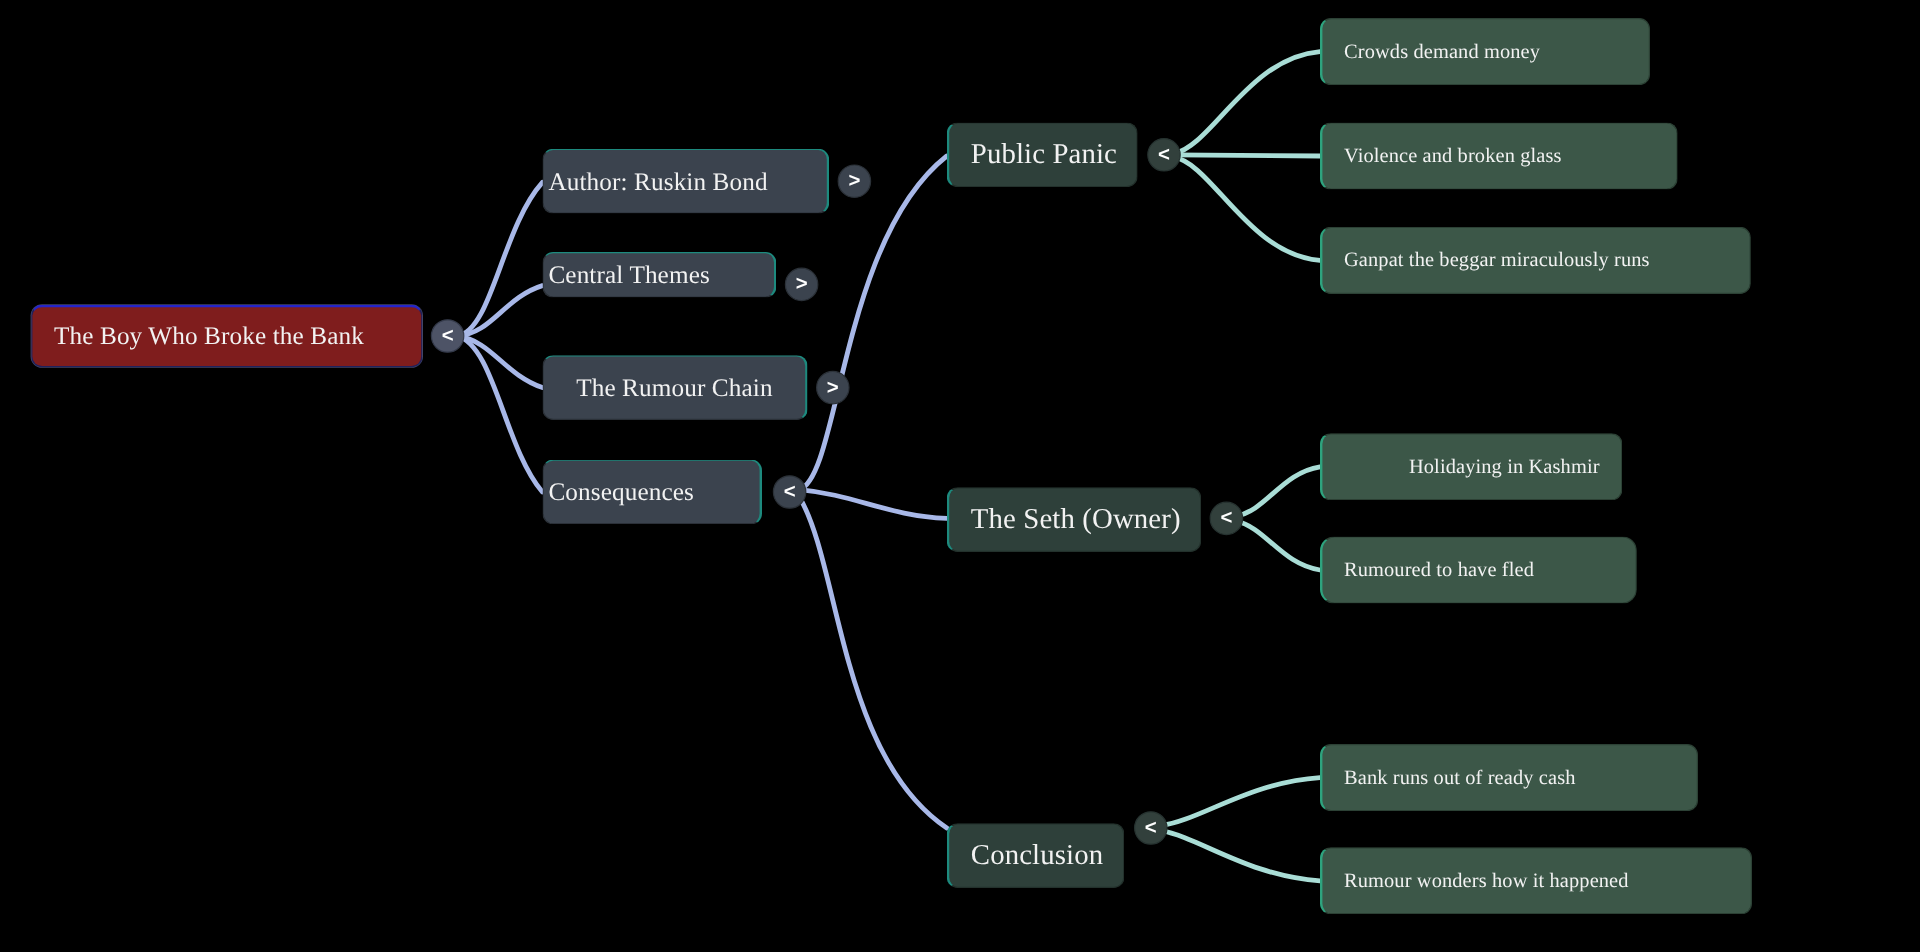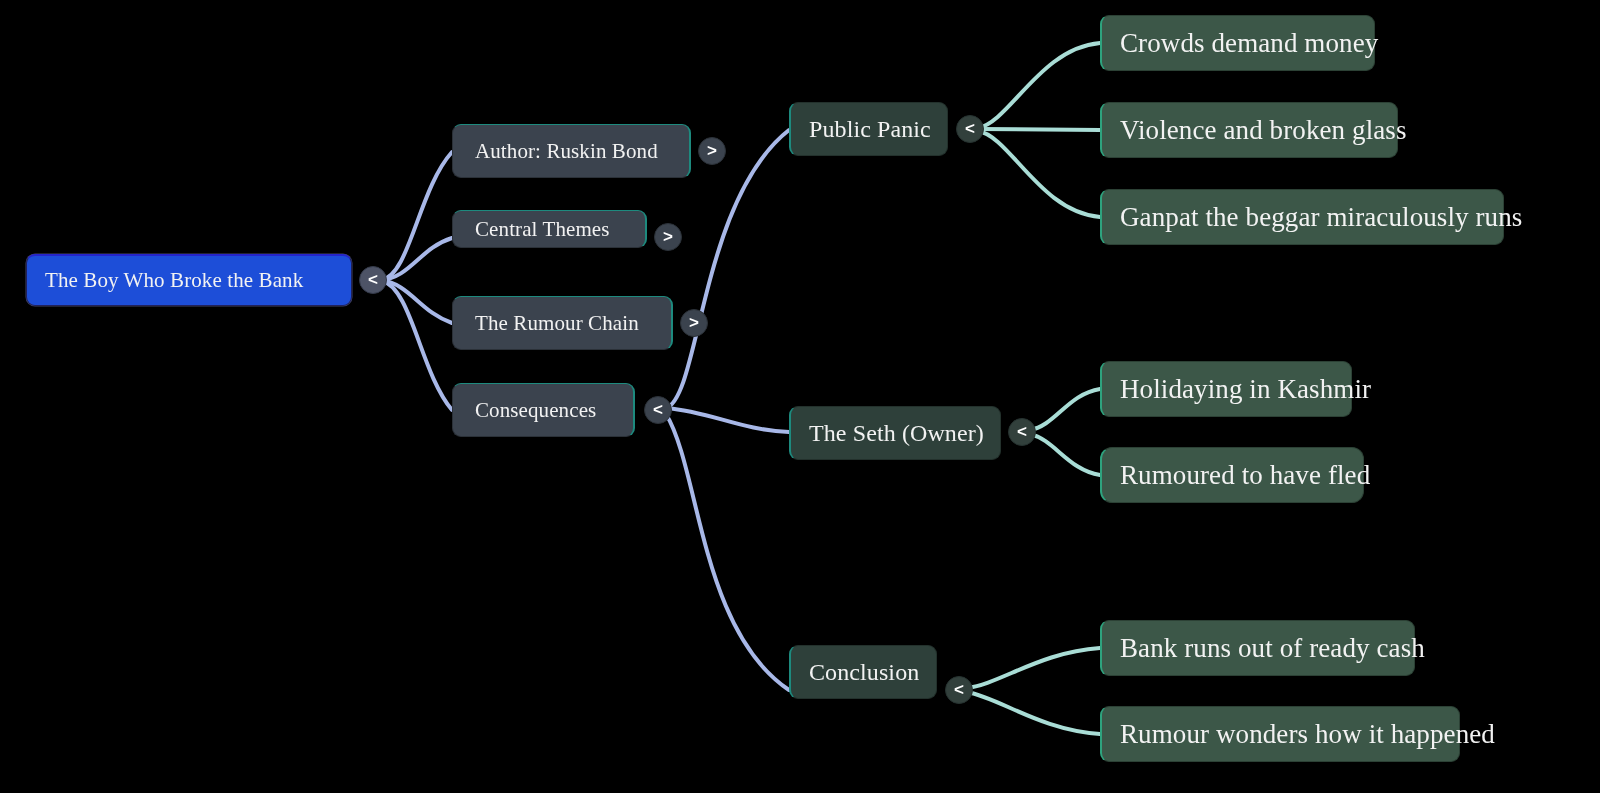--- a/index.html
+++ b/index.html
@@ -39,54 +39,54 @@
     white-space: nowrap;
     letter-spacing: 0.1px;
   }
   .node .label {
     display: block;
     width: 100%;
   }
 
   
   .node.root {
-    background: #1d4ed8;
+    background: #7f1d1d;
     border: 1px solid #20215c;
     border-top: 2px solid #2525c9;
     font-size: 21px;
     padding: 0 18px;
     box-shadow: 0 0 0 0.5px rgba(120,128,190,0.55);
     justify-content: center;
   }
 
   
   .node.lvl2 {
     background: #3b434e;
     border: 1px solid #2b3138;
     border-right: 2px solid #1d8a7e;
     border-top: 1px solid #1d8a7e;
     font-size: 21px;
-    padding: 0 22px;
+    padding: 0 4px;
   }
 
   
   .node.lvl3 {
     background: #2e403a;
     border: 1px solid #23312c;
     border-left: 2px solid #1d8a7e;
     font-size: 24px;
     padding: 0 18px;
   }
 
   
   .node.leaf {
     background: #3c5748;
     border: 1px solid #2c4135;
     border-left: 2px solid #2ea37e;
-    font-size: 27px;
+    font-size: 17px;
     padding: 0 18px;
   }
 
   
   .toggle {
     position: absolute;
     width: 28px;
     height: 28px;
     border-radius: 50%;
     display: flex;
@@ -155,21 +155,21 @@
     <span>&gt;</span>
   </div>
 
   <div class="node lvl2" style="left: 452px; top: 210px; width: 195px; height: 38px;">
     <span class="label">Central Themes</span>
   </div>
   <div class="toggle tg-dark" style="left: 654px; top: 223px;">
     <span>&gt;</span>
   </div>
 
-  <div class="node lvl2" style="left: 452px; top: 296px; width: 221px; height: 54px;">
+  <div class="node lvl2" style="left: 452px; top: 296px; width: 221px; height: 54px; text-align: center;">
     <span class="label">The Rumour Chain</span>
   </div>
   <div class="toggle tg-dark" style="left: 680px; top: 309px;">
     <span>&gt;</span>
   </div>
 
   <div class="node lvl2" style="left: 452px; top: 383px; width: 183px; height: 54px;">
     <span class="label">Consequences</span>
   </div>
   <div class="toggle tg-dark" style="left: 644px; top: 396px;">
@@ -182,39 +182,39 @@
   <div class="toggle tg-green" style="left: 956px; top: 115px;">
     <span>&lt;</span>
   </div>
 
   <div class="node leaf" style="left: 1100px; top: 15px; width: 275px; height: 56px;">
     <span class="label">Crowds demand money</span>
   </div>
   <div class="node leaf" style="left: 1100px; top: 102px; width: 298px; height: 56px;">
     <span class="label">Violence and broken glass</span>
   </div>
-  <div class="node leaf" style="left: 1100px; top: 189px; width: 404px; height: 56px;">
+  <div class="node leaf" style="left: 1100px; top: 189px; width: 359px; height: 56px;">
     <span class="label">Ganpat the beggar miraculously runs</span>
   </div>
 
   <div class="node lvl3" style="left: 789px; top: 406px; width: 212px; height: 54px;">
     <span class="label">The Seth (Owner)</span>
   </div>
   <div class="toggle tg-green" style="left: 1008px; top: 418px;">
     <span>&lt;</span>
   </div>
 
   <div class="node leaf" style="left: 1100px; top: 361px; width: 252px; height: 56px; text-align: right;">
     <span class="label">Holidaying in Kashmir</span>
   </div>
   <div class="node leaf" style="left: 1100px; top: 447px; width: 264px; height: 56px; border-radius: 12px;">
     <span class="label">Rumoured to have fled</span>
   </div>
 
-  <div class="node lvl3" style="left: 789px; top: 645px; width: 148px; height: 54px;">
+  <div class="node lvl3" style="left: 789px; top: 686px; width: 148px; height: 54px;">
     <span class="label">Conclusion</span>
   </div>
   <div class="toggle tg-green" style="left: 945px; top: 676px;">
     <span>&lt;</span>
   </div>
 
   <div class="node leaf" style="left: 1100px; top: 620px; width: 315px; height: 56px;">
     <span class="label">Bank runs out of ready cash</span>
   </div>
   <div class="node leaf" style="left: 1100px; top: 706px; width: 360px; height: 56px;">

